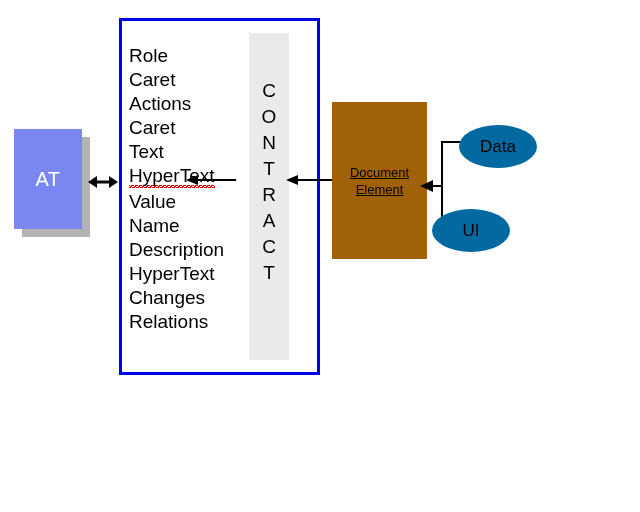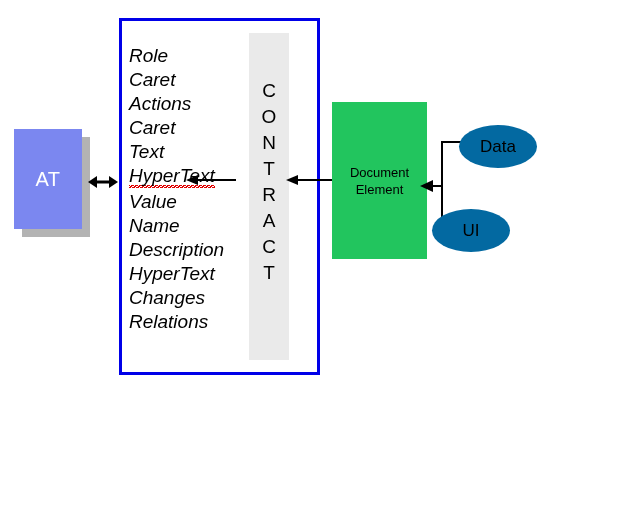--- a/index.html
+++ b/index.html
@@ -96,21 +96,20 @@
     top: 44px;
     width: 115px;
     font-size: 19px;
     line-height: 24px;
     color: #000000;
   }
   #prop-list .prop-item {
     white-space: nowrap;
     position: relative;
     width: max-content;
-    font-style: italic;
   }
   #prop-list .prop-item.misspelled {
     background-image: repeating-linear-gradient(
       135deg,
       #e00000 0px, #e00000 1px,
       rgba(0,0,0,0) 1px, rgba(0,0,0,0) 2px
     );
     background-repeat: repeat-x;
     background-size: 4px 3px;
     background-position: left bottom 2px;
@@ -135,25 +134,26 @@
     height: 14px;
   }
 
   
   #document-element-box {
     position: absolute;
     left: 332px;
     top: 102px;
     width: 95px;
     height: 157px;
-    background: #22c55e;
+    background: #a16207;
     display: flex;
     align-items: center;
     justify-content: center;
     text-align: center;
+    text-decoration: underline;
   }
   #document-element-label {
     font-size: 13px;
     line-height: 17px;
     color: #000000;
     white-space: pre-line;
   }
 
   
   #bracket {

